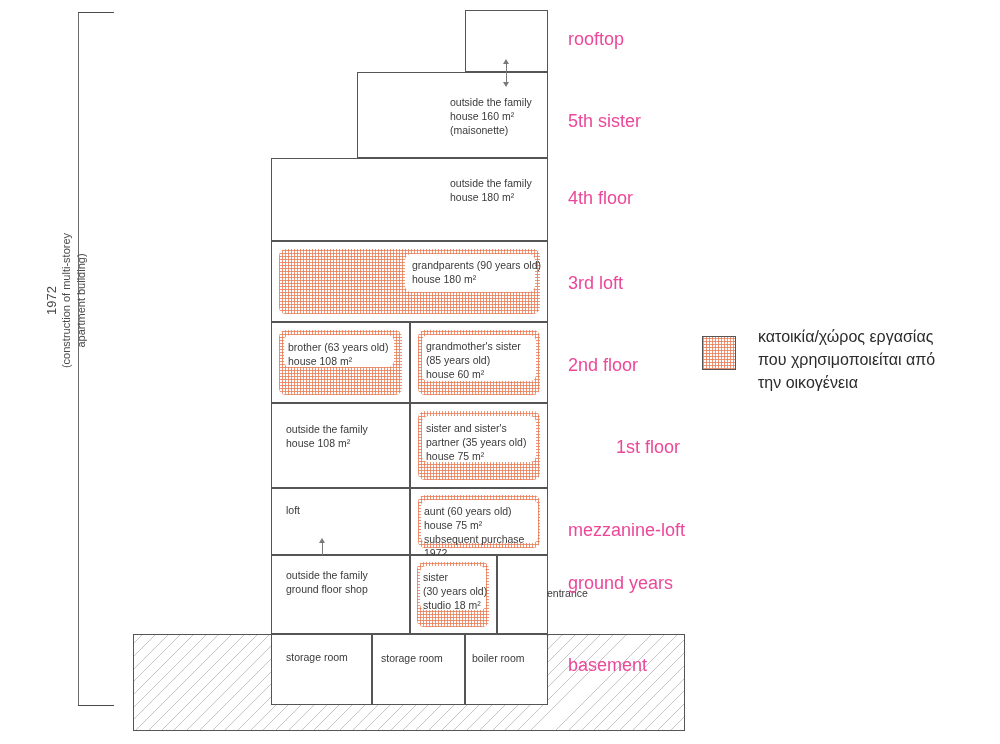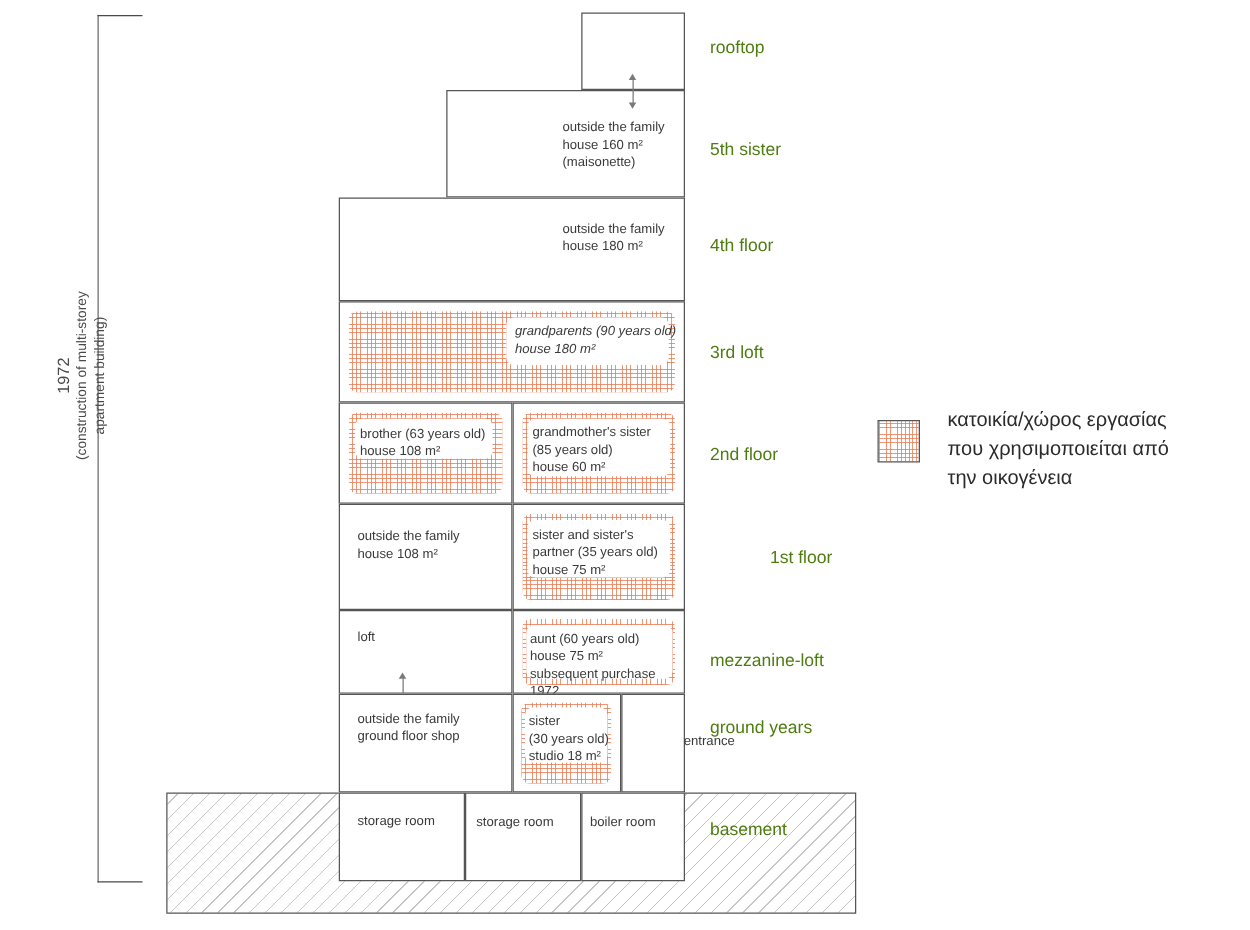--- a/index.html
+++ b/index.html
@@ -67,22 +67,22 @@
   }
   .boxlabel {
     position: absolute;
     font-size: 10.5px;
     line-height: 14px;
     color: #3a3a3a;
     white-space: pre-line;
   }
   .floor-name {
     position: absolute;
-    font-size: 14px;
-    color: #4d7c0f;
+    font-size: 18px;
+    color: #ec4899;
     white-space: nowrap;
   }
 
   
   .hatch-family {
     background-color: #ffffff;
     background-image:
       repeating-linear-gradient(0deg,  rgba(232,120,80,0.78) 0 0.6px, rgba(255,255,255,0) 0.6px 3px),
       repeating-linear-gradient(90deg, rgba(232,120,80,0.78) 0 0.6px, rgba(255,255,255,0) 0.6px 3px);
   }
@@ -167,21 +167,21 @@
     <div class="arrow-head down" style="left:502.5px; top:82px;"></div>
   </div>
 
   <div class="floorbox" style="left:271px; top:158px; width:277px; height:83px;"></div>
   <div class="boxlabel" style="left:450px; top:176px; width:130px;">outside the family
 house 180 m²</div>
 
   <div class="floorbox" style="left:271px; top:241px; width:277px; height:81px;"></div>
   <div class="family-zone hatch-family" style="left:279px; top:249px; width:261px; height:65px;"></div>
   <div class="family-inner" style="left:405px; top:254px; width:130px; height:38px;"></div>
-  <div class="boxlabel" style="left:412px; top:258px; width:130px;font-style:italic;">grandparents (90 years old)
+  <div class="boxlabel" style="left:412px; top:258px; width:130px;">grandparents (90 years old)
 house 180 m²</div>
 
   <div class="floorbox" style="left:271px; top:322px; width:277px; height:81px;"></div>
   <div class="cell" style="left:271px; top:322px; width:139px; height:81px;"></div>
   <div class="family-zone hatch-family" style="left:279px; top:330px; width:123px; height:65px;"></div>
   <div class="family-inner" style="left:284px; top:335px; width:110px; height:32px;"></div>
   <div class="boxlabel" style="left:288px; top:340px; width:115px;">brother (63 years old)
 house 108 m²</div>
 
   <div class="cell" style="left:410px; top:322px; width:138px; height:81px;"></div>

